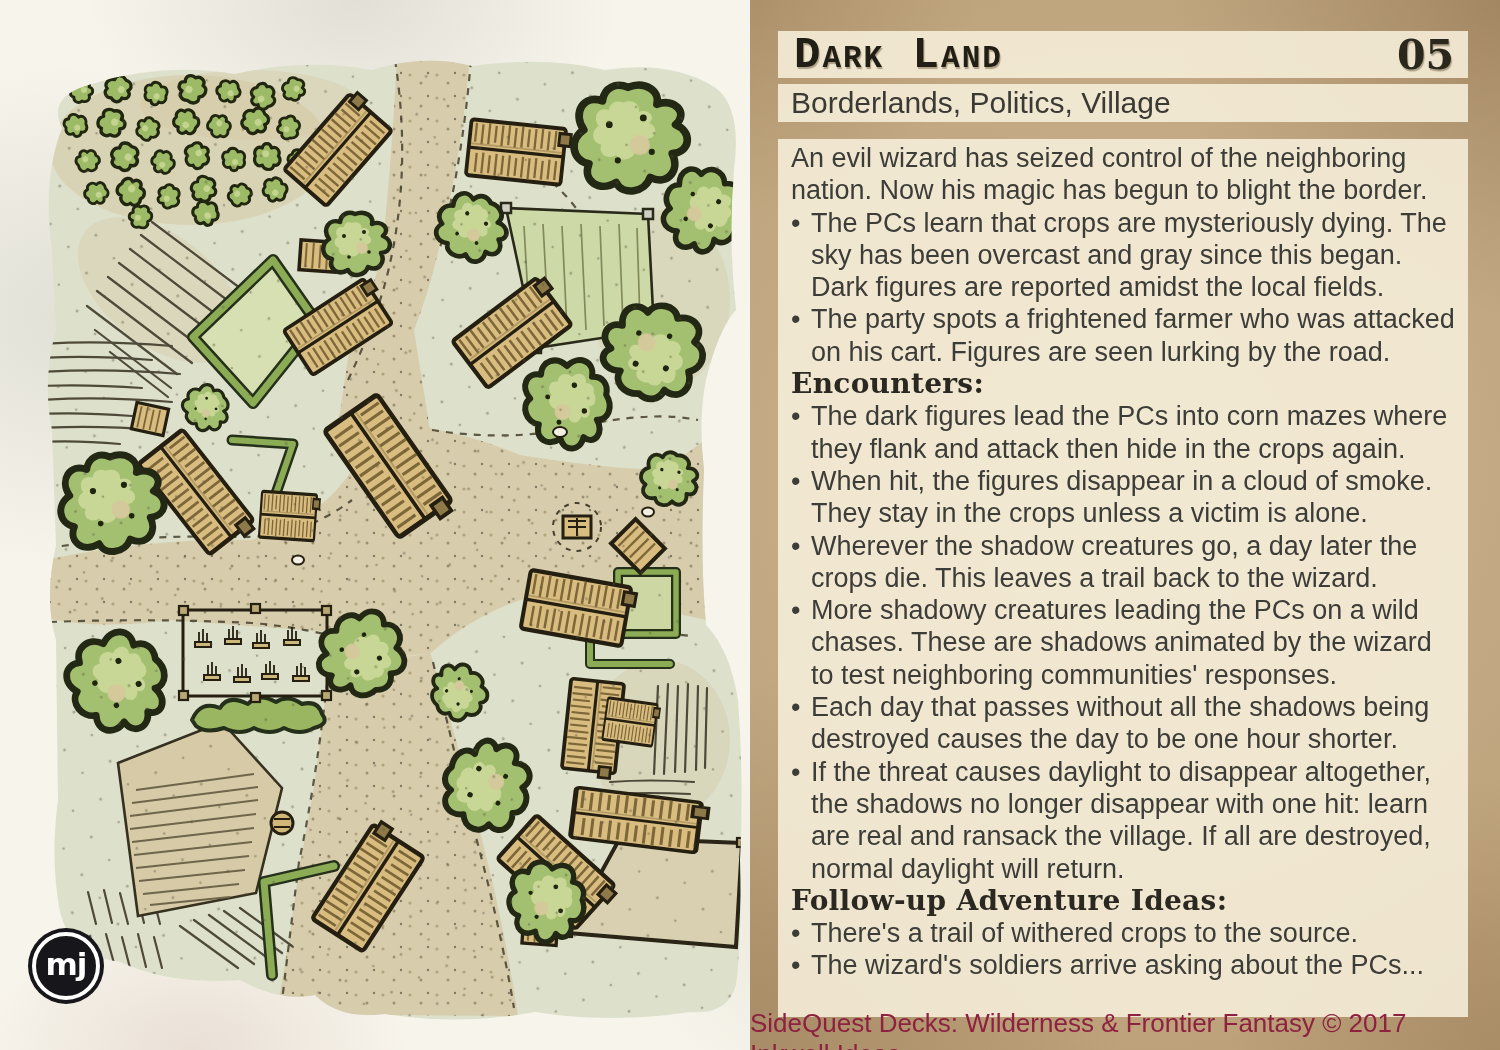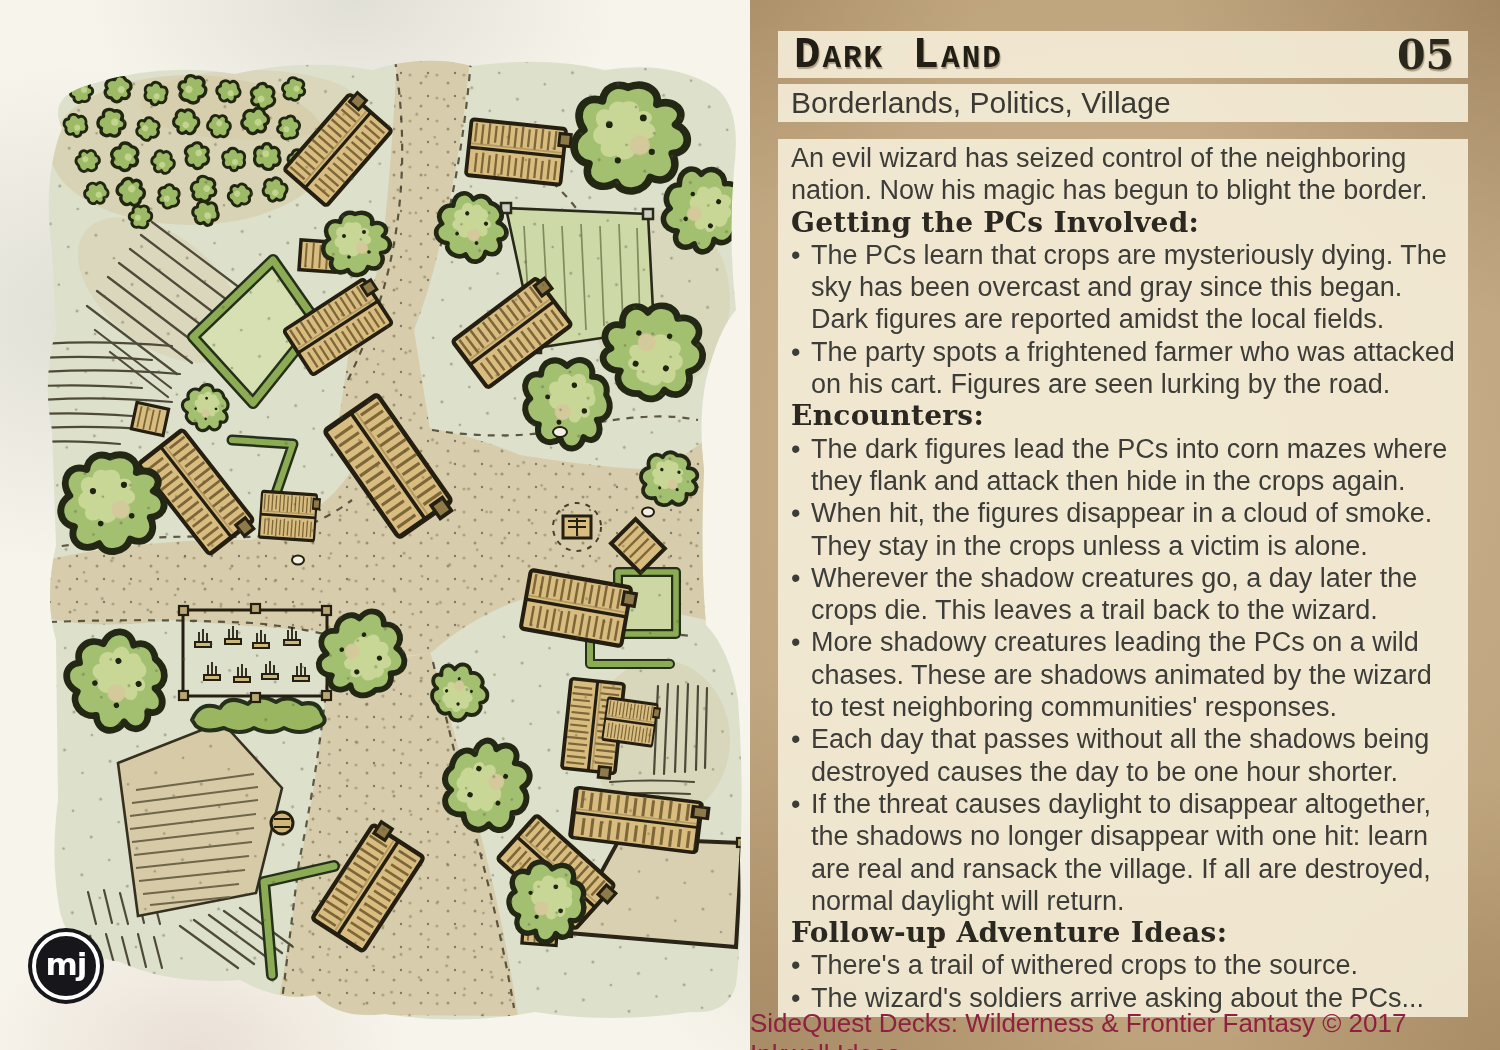--- a/index.html
+++ b/index.html
@@ -334,21 +334,20 @@
   </div>
 
   <div class="card-panel">
     <div class="strip title-strip">
       <span class="card-title">Dark Land</span>
       <span class="card-number">05</span>
     </div>
     <div class="strip tag-strip">Borderlands, Politics, Village</div>
     <div class="strip body-strip">
         <div class="para">An evil wizard has seized control of the neighboring nation. Now his magic has begun to blight the border.</div>
-        <div class="heading">Getting the PCs Involved:</div>
         <div class="bullet">
           <span class="marker">•</span>
           <span class="btext">The PCs learn that crops are mysteriously dying. The sky has been overcast and gray since this began. Dark figures are reported amidst the local fields.</span>
         </div>
         <div class="bullet">
           <span class="marker">•</span>
           <span class="btext">The party spots a frightened farmer who was attacked on his cart. Figures are seen lurking by the road.</span>
         </div>
         <div class="heading">Encounters:</div>
         <div class="bullet">

